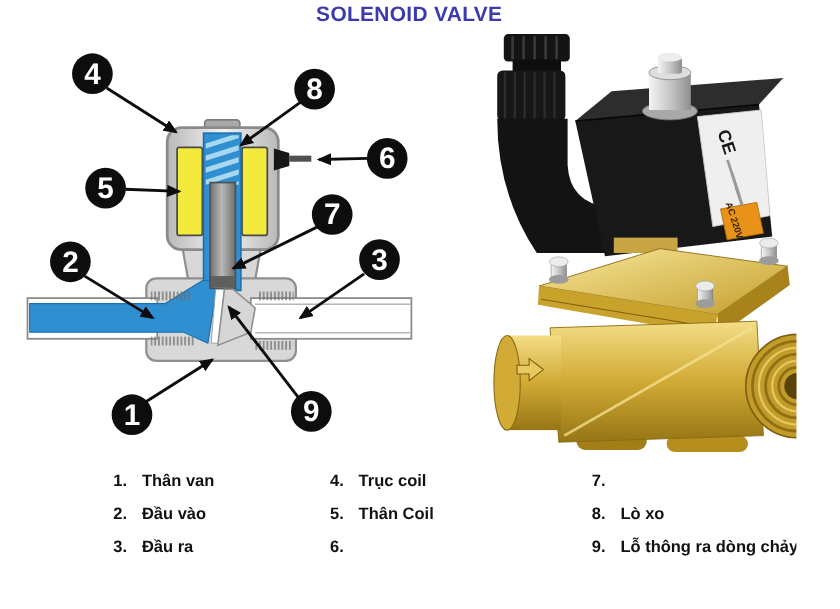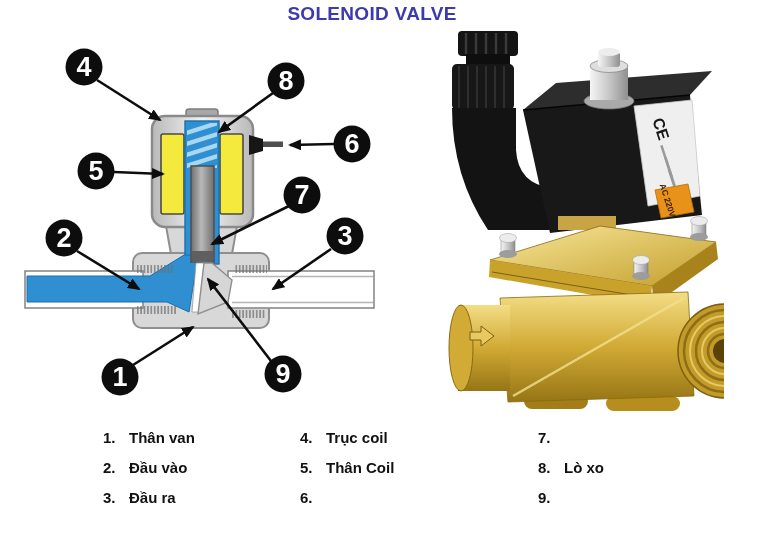--- a/index.html
+++ b/index.html
@@ -300,17 +300,18 @@
     <div class="legend-col" style="left:538px">
       <div class="lrow">
         <span class="lnum">7.</span>
       </div>
       <div class="lrow">
         <span class="lnum">8.</span>
         <span class="ltext">Lò xo</span>
       </div>
       <div class="lrow">
         <span class="lnum">9.</span>
+        <span class="ltext">Lỗ thông ra dòng chảy</span>
       </div>
     </div>
   </div>
 
 </div>
 
 </body></html>

